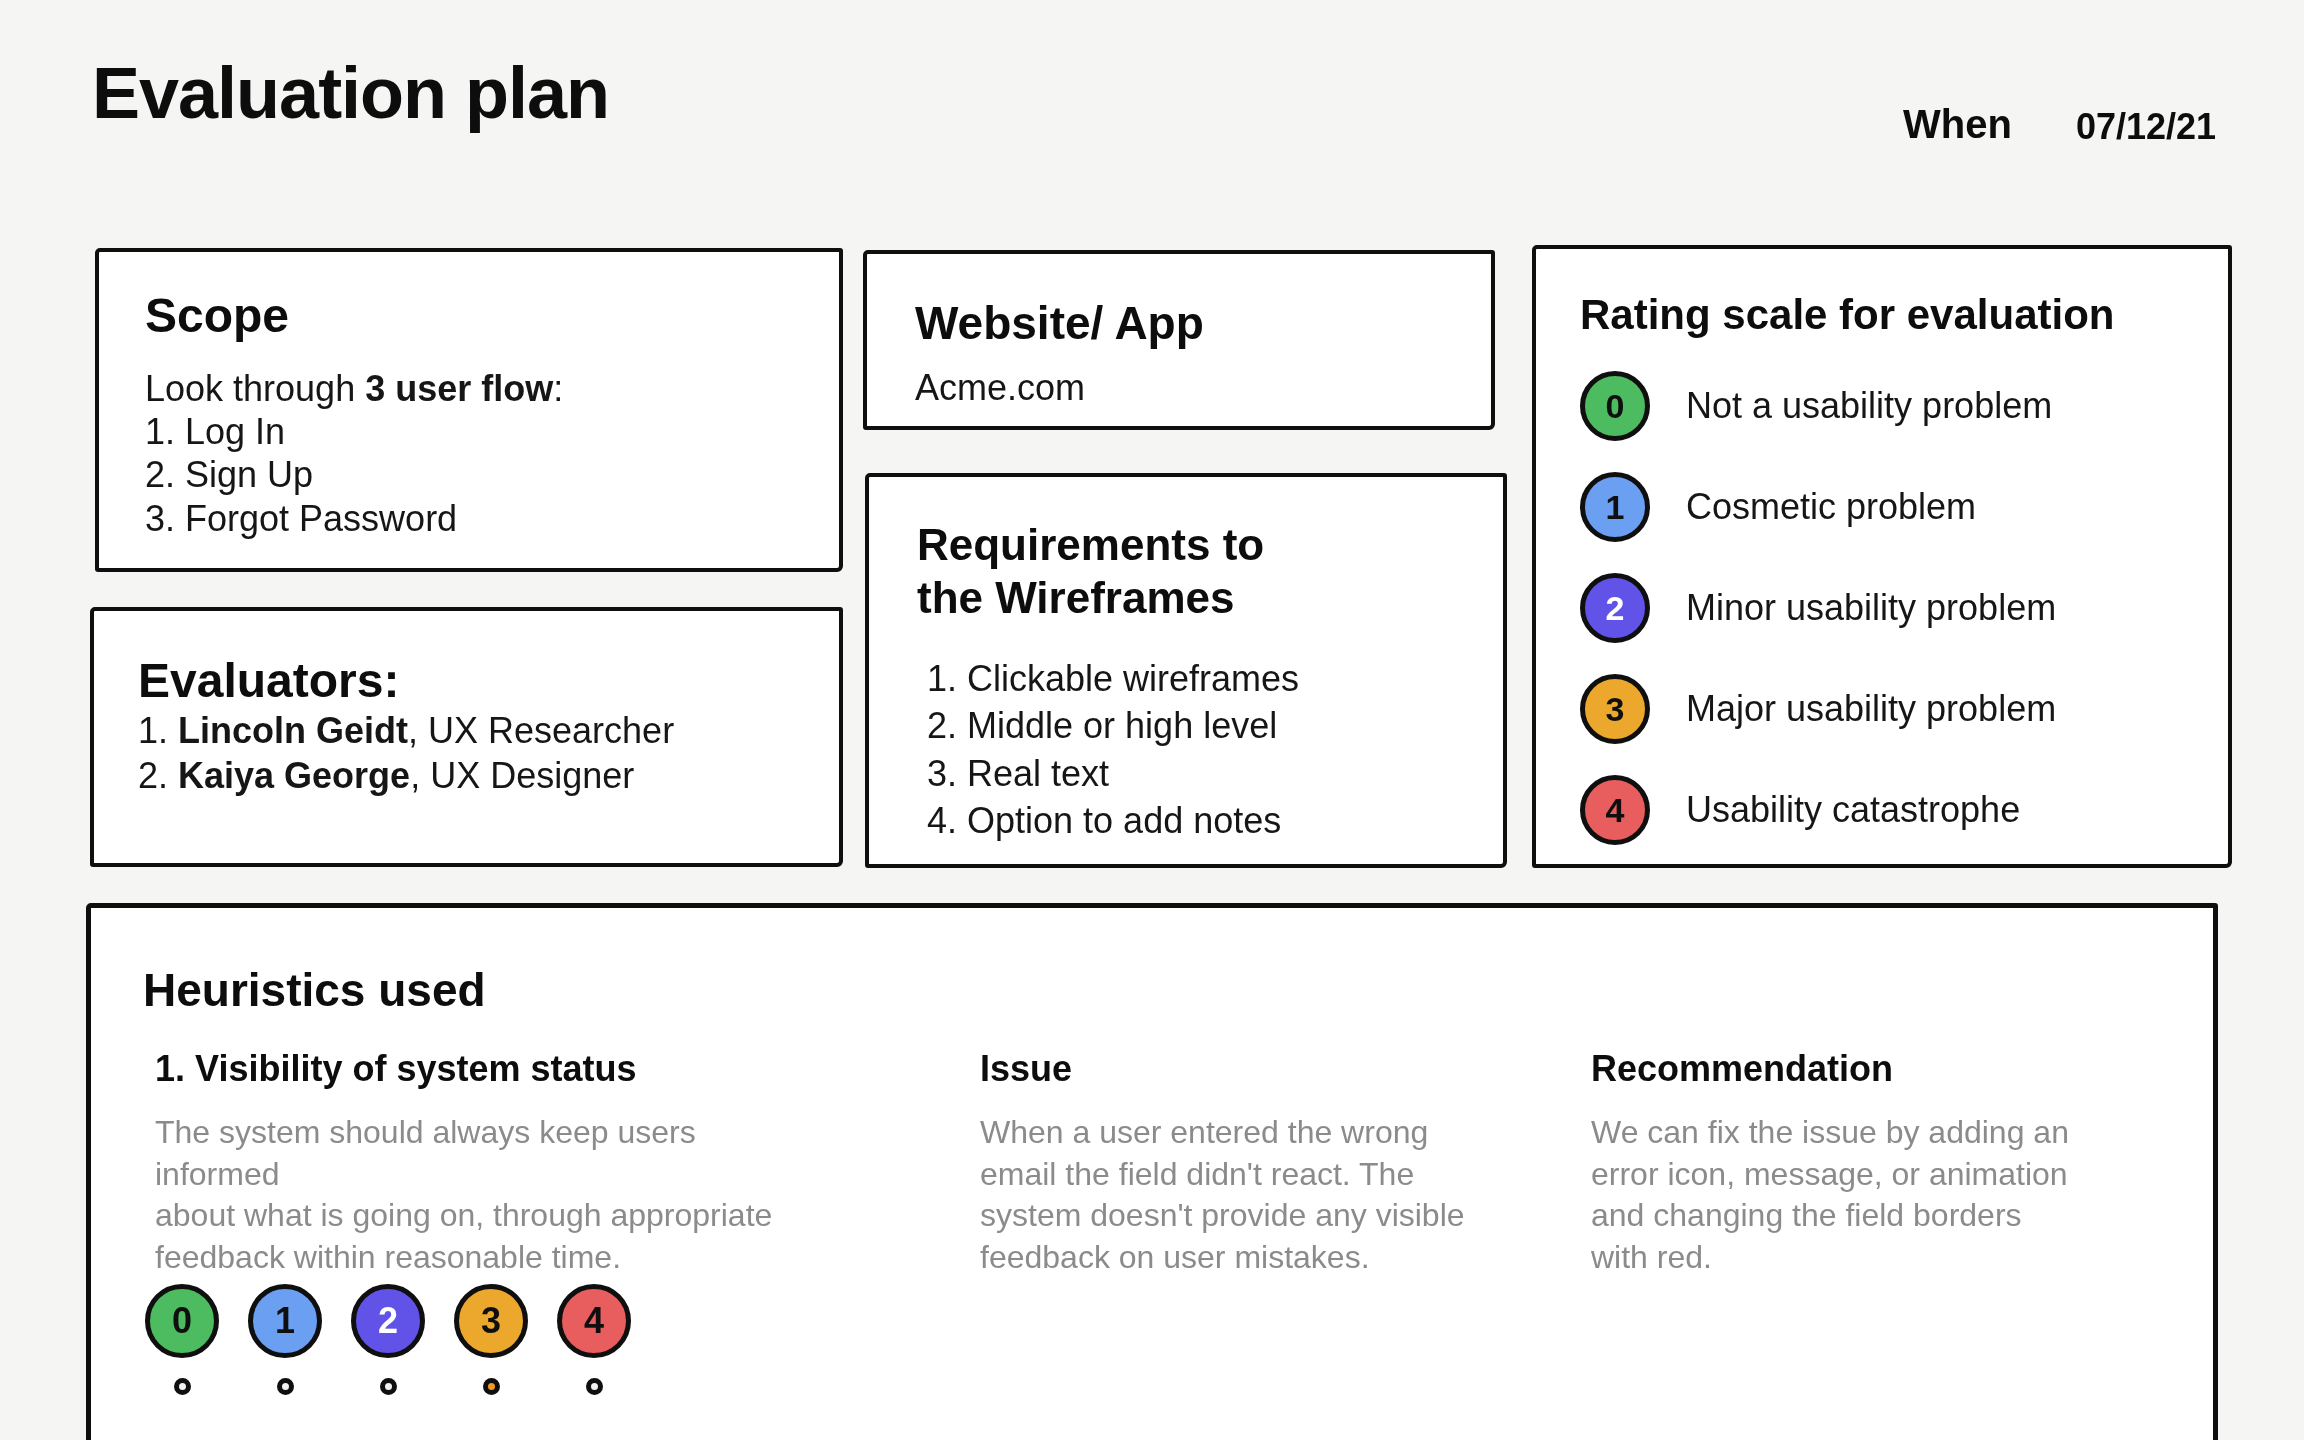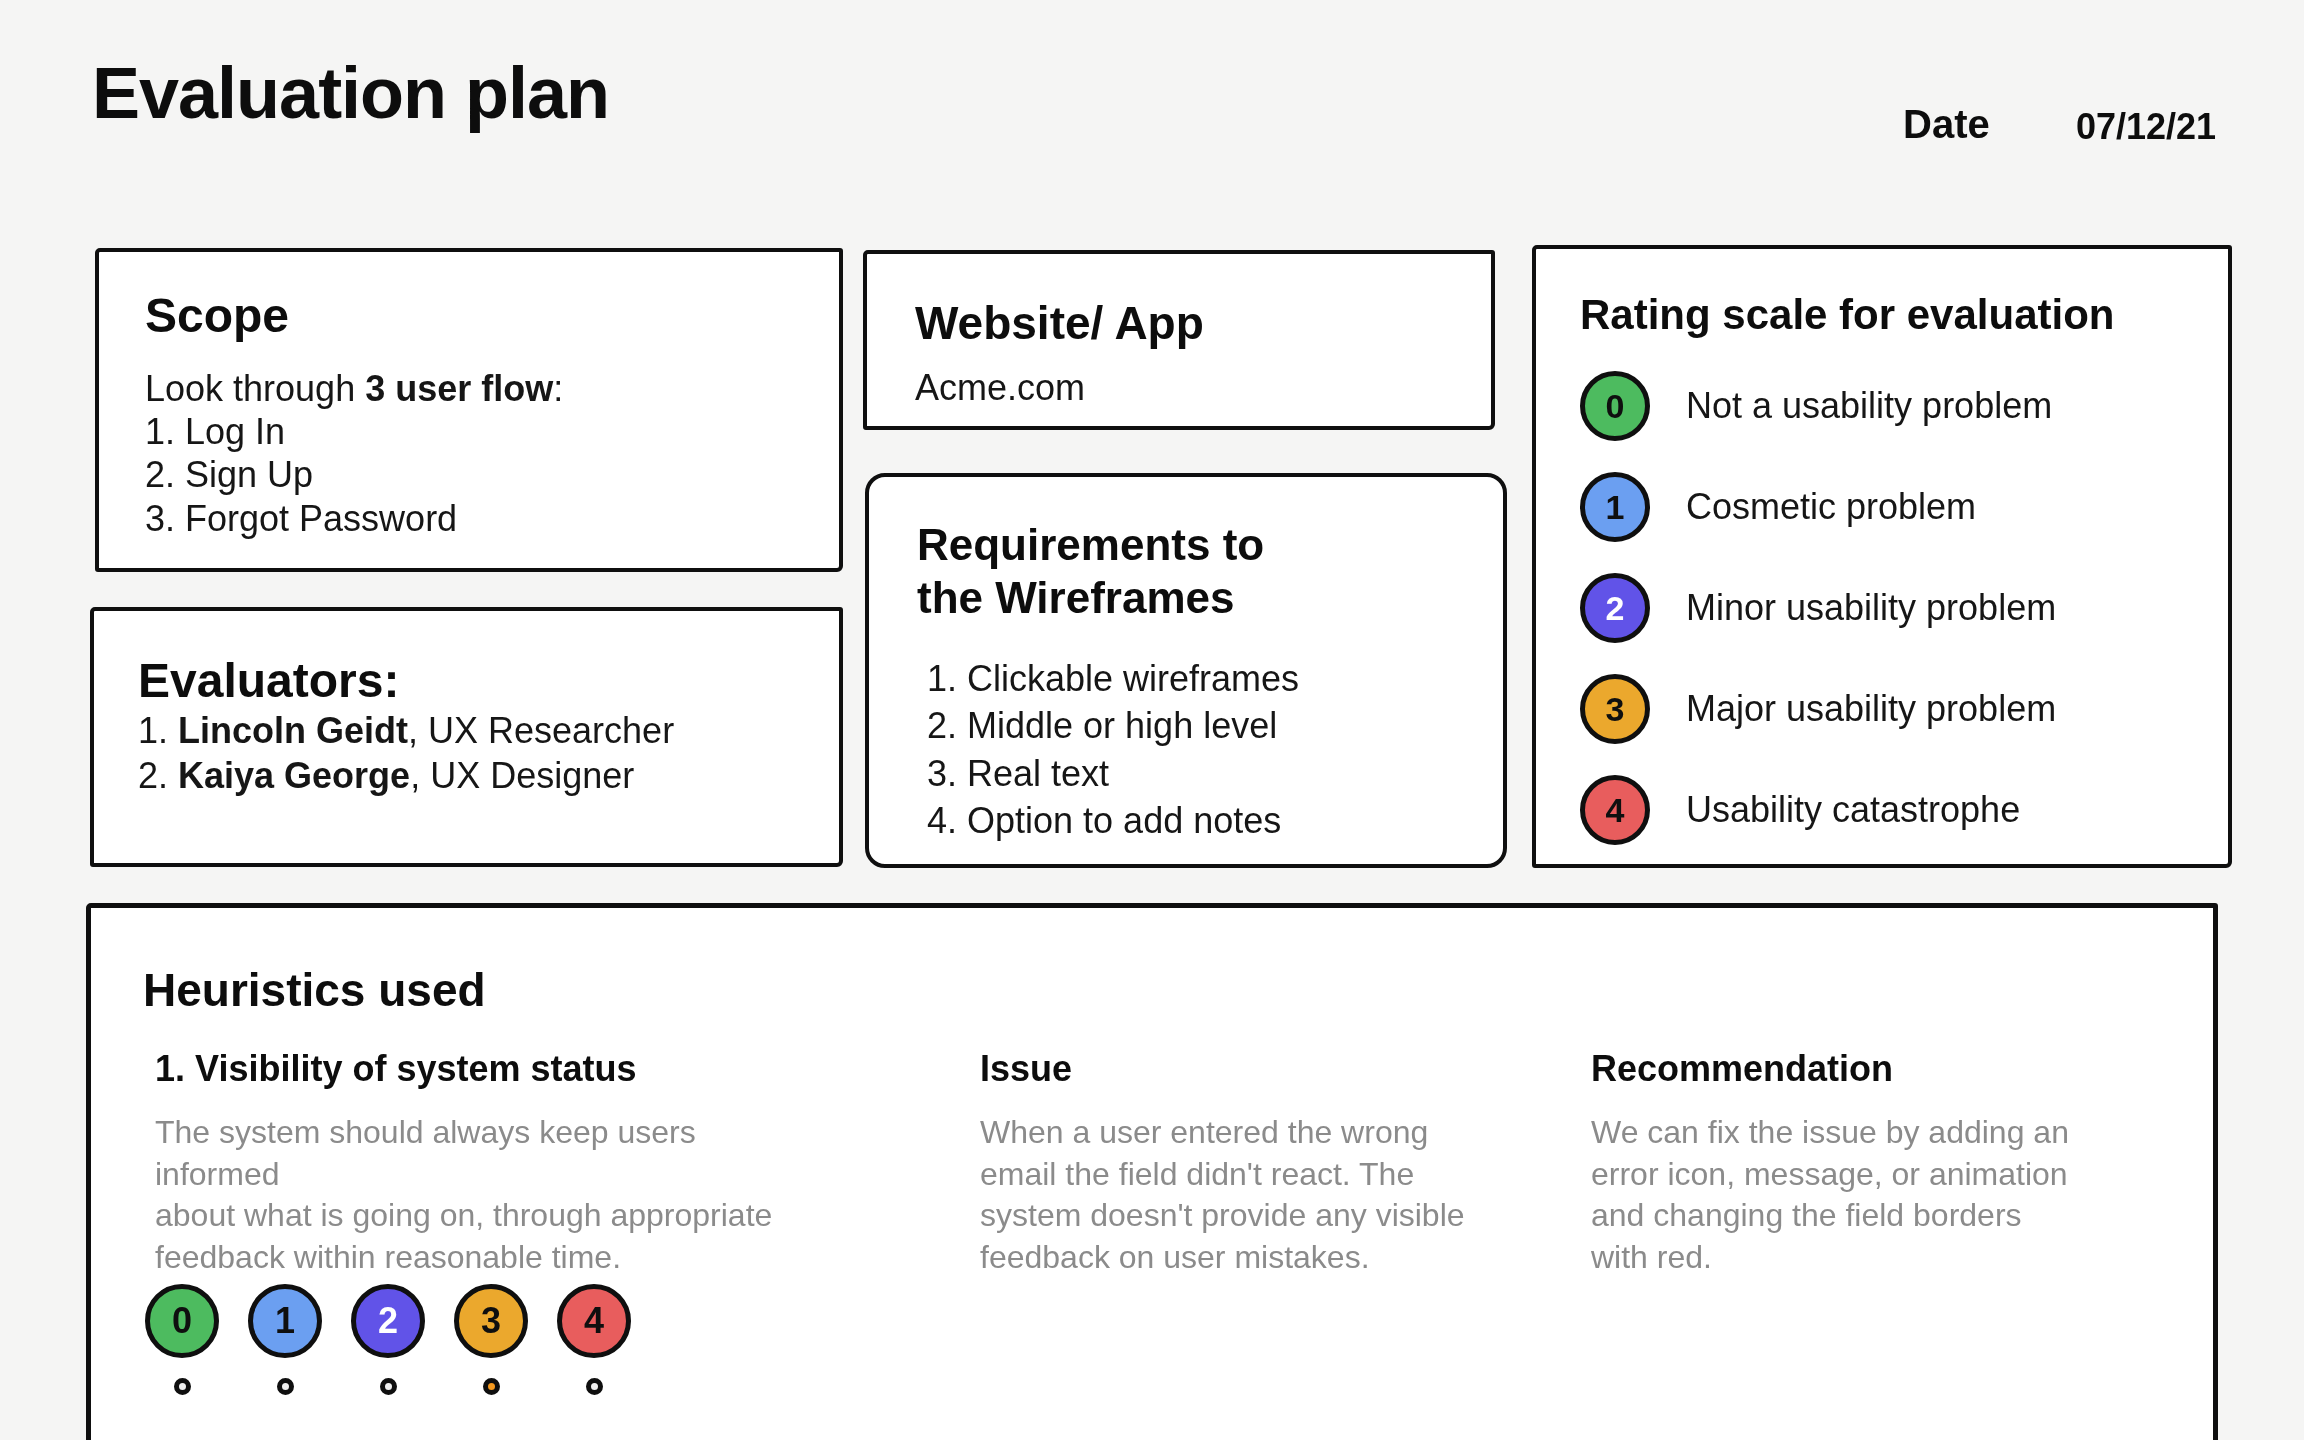--- a/index.html
+++ b/index.html
@@ -27,21 +27,21 @@
   }
 
   
   .card {
     position: absolute; background: #ffffff;
     border: 4px solid #0f0f0f; border-radius: 5px 3px 6px 3px;
   }
   .card-scope        { left: 95px;  top: 248px; width: 748px;  height: 324px; }
   .card-evaluators   { left: 90px;  top: 607px; width: 753px;  height: 260px; }
   .card-website      { left: 863px; top: 250px; width: 632px;  height: 180px; }
-  .card-requirements { left: 865px; top: 473px; width: 642px;  height: 395px; border-radius: 20px; }
+  .card-requirements { left: 865px; top: 473px; width: 642px;  height: 395px; }
   .card-rating       { left: 1532px;top: 245px; width: 700px;  height: 623px; }
   .card-heuristics   { left: 86px;  top: 903px; width: 2132px; height: 580px; border-width: 5px; }
 
   .card h2 { font-size: 48px; font-weight: 800; color: #0d0d0d; }
   .body-text { font-size: 36px; color: #161616; line-height: 1.2; }
   .pre { white-space: pre-line; }
 
   .card-scope .inner { padding: 36px 30px 0 46px; }
   .card-scope .body-text { margin-top: 24px; }
   .bold { font-weight: 800; }
@@ -88,21 +88,21 @@
     width: 17px; height: 17px; border-radius: 50%;
     border: 5px solid #0f0f0f; background: #f1f1f1;
   }
 </style>
 </head>
 <body>
 
 <div class="page">
 
   <div class="title">Evaluation plan</div>
-  <div class="date-label">Date</div>
+  <div class="date-label">When</div>
   <div class="date-value">07/12/21</div>
 
   <div class="card card-scope">
     <div class="inner">
       <h2>Scope</h2>
       <div class="body-text">
         <div><span>Look through </span><span class="bold">3 user flow</span><span>:</span></div>
         <div>1. Log In</div>
         <div>2. Sign Up</div>
         <div>3. Forgot Password</div>

